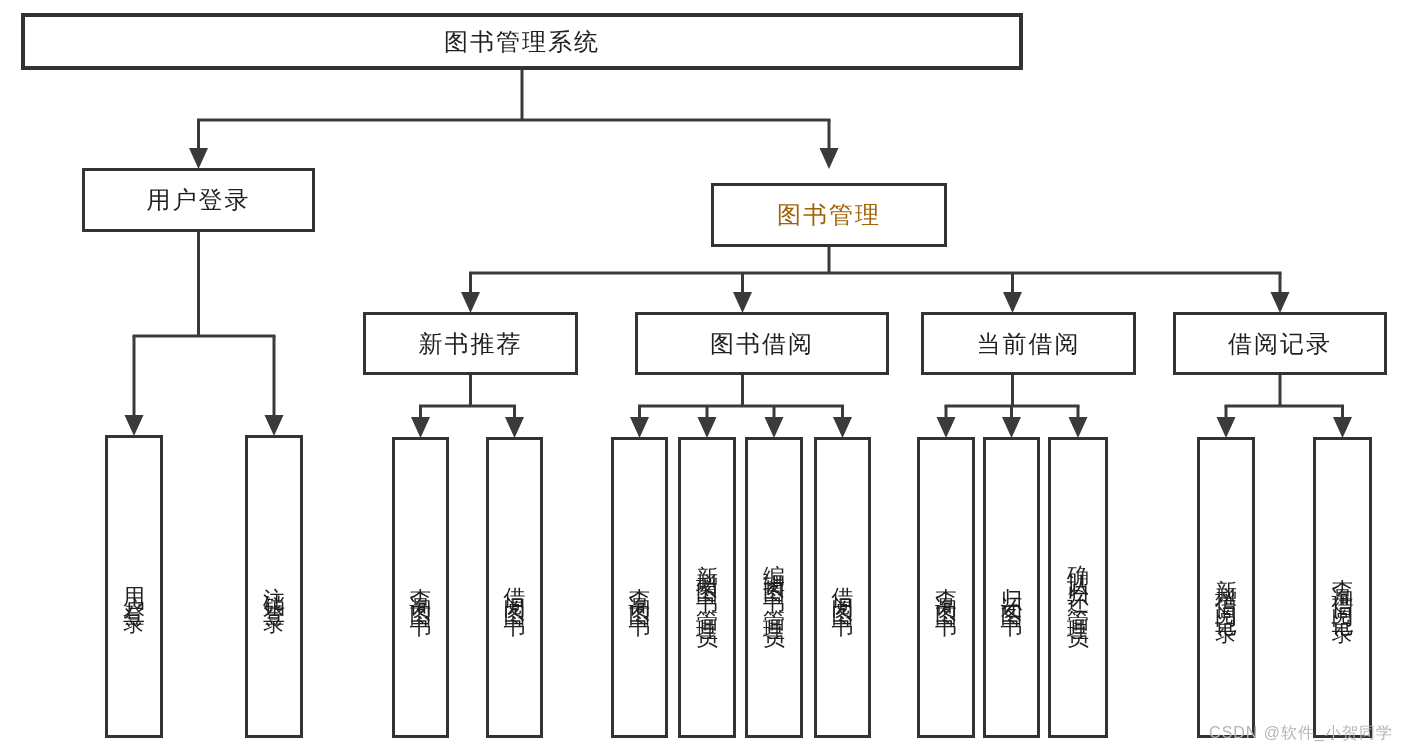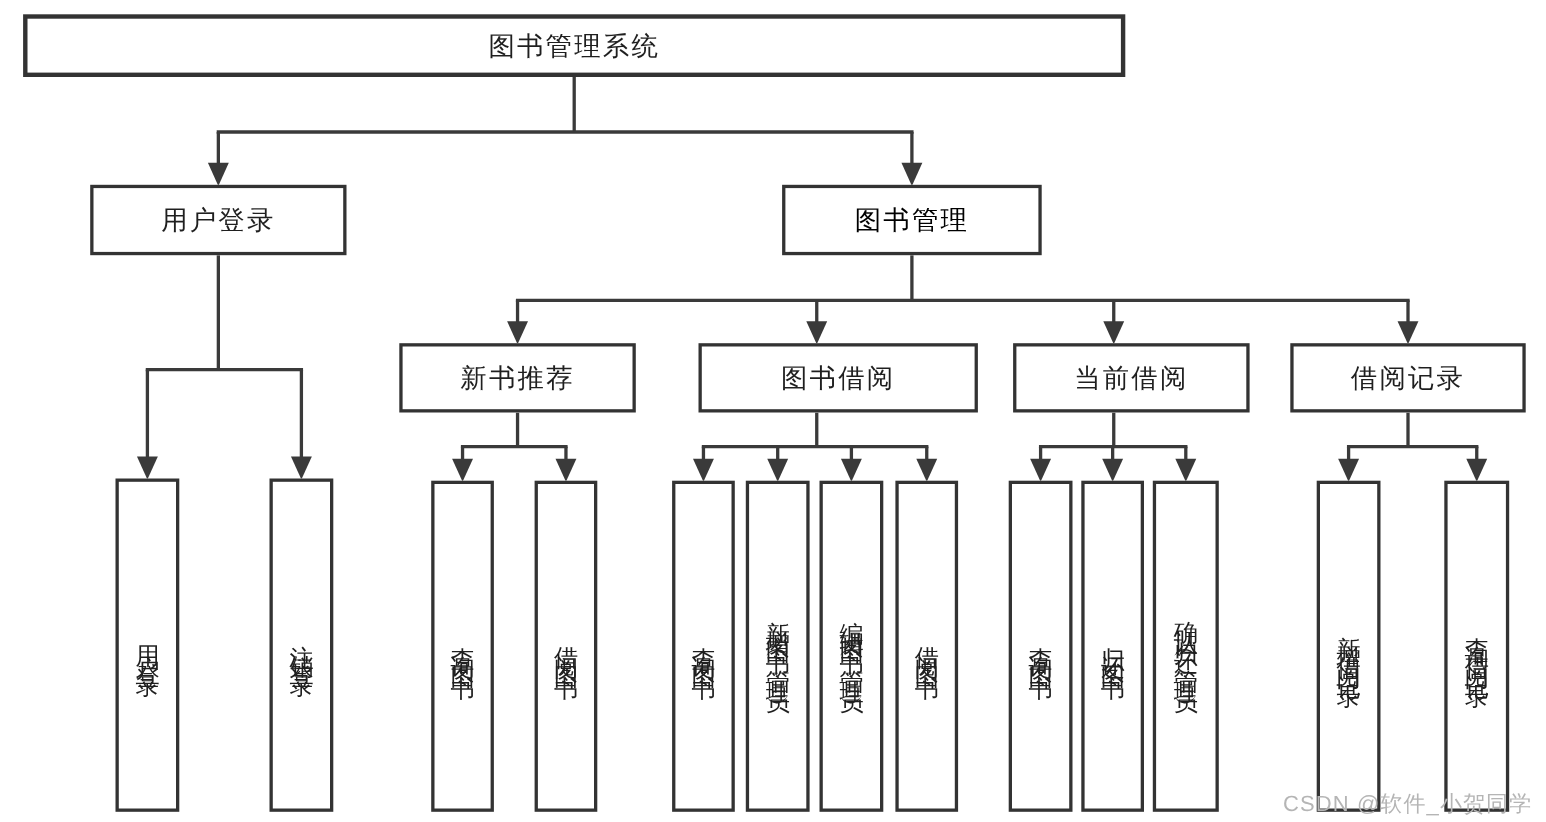--- a/index.html
+++ b/index.html
@@ -26,21 +26,21 @@
     writing-mode:vertical-rl;
     text-orientation:mixed;
     font-size:22px;
     letter-spacing:9px;
     line-height:1.1;
   }
   .node[data-name="node-root"]{border-width:4px;}
   .watermark{
     position:absolute;
     right:12px;bottom:3px;
-    font-size:20px;
+    font-size:16px;
     letter-spacing:1px;
     color:#b5b5b5;
     z-index:5;
     white-space:nowrap;
   }
 </style>
 </head>
 <body>
 
 <div class="canvas" data-name="diagram-canvas">
@@ -98,21 +98,21 @@
       <line x1="1342.5" y1="406" x2="1342.5" y2="418" stroke="#3a3a3a" stroke-width="3"></line>
       <polygon points="1333,417 1352,417 1342.5,438" fill="#3a3a3a"></polygon>
     </svg>
   <div class="watermark" data-name="watermark" style="color: rgb(181, 181, 181);">CSDN @软件_小贺同学</div>
 <div class="node h" data-name="node-root" style="left: 21px; top: 13px; width: 1002px; height: 57px; border-color: rgb(51, 51, 51); color: rgb(31, 31, 31);">
       <span data-name="node-label">图书管理系统</span>
     </div>
     <div class="node h" data-name="node-user-login" style="left: 82px; top: 168px; width: 233px; height: 64px; border-color: rgb(51, 51, 51); color: rgb(31, 31, 31);">
       <span data-name="node-label">用户登录</span>
     </div>
-    <div class="node h" data-name="node-book-mgmt" style="left: 711px; top: 168px; width: 236px; height: 64px; border-color: rgb(51, 51, 51); color: #000000;">
+    <div class="node h" data-name="node-book-mgmt" style="left: 711px; top: 183px; width: 236px; height: 64px; border-color: rgb(51, 51, 51); color: #a16207;">
       <span data-name="node-label">图书管理</span>
     </div>
     <div class="node h" data-name="node-new-book-rec" style="left: 363px; top: 312px; width: 215px; height: 63px; border-color: rgb(51, 51, 51); color: rgb(31, 31, 31);">
       <span data-name="node-label">新书推荐</span>
     </div>
     <div class="node h" data-name="node-book-borrow" style="left: 635px; top: 312px; width: 254px; height: 63px; border-color: rgb(51, 51, 51); color: rgb(31, 31, 31);">
       <span data-name="node-label">图书借阅</span>
     </div>
     <div class="node h" data-name="node-current-borrow" style="left: 905px; top: 312px; width: 215px; height: 63px; border-color: rgb(51, 51, 51); color: rgb(31, 31, 31); margin-left: 16px;">
       <span data-name="node-label">当前借阅</span>

